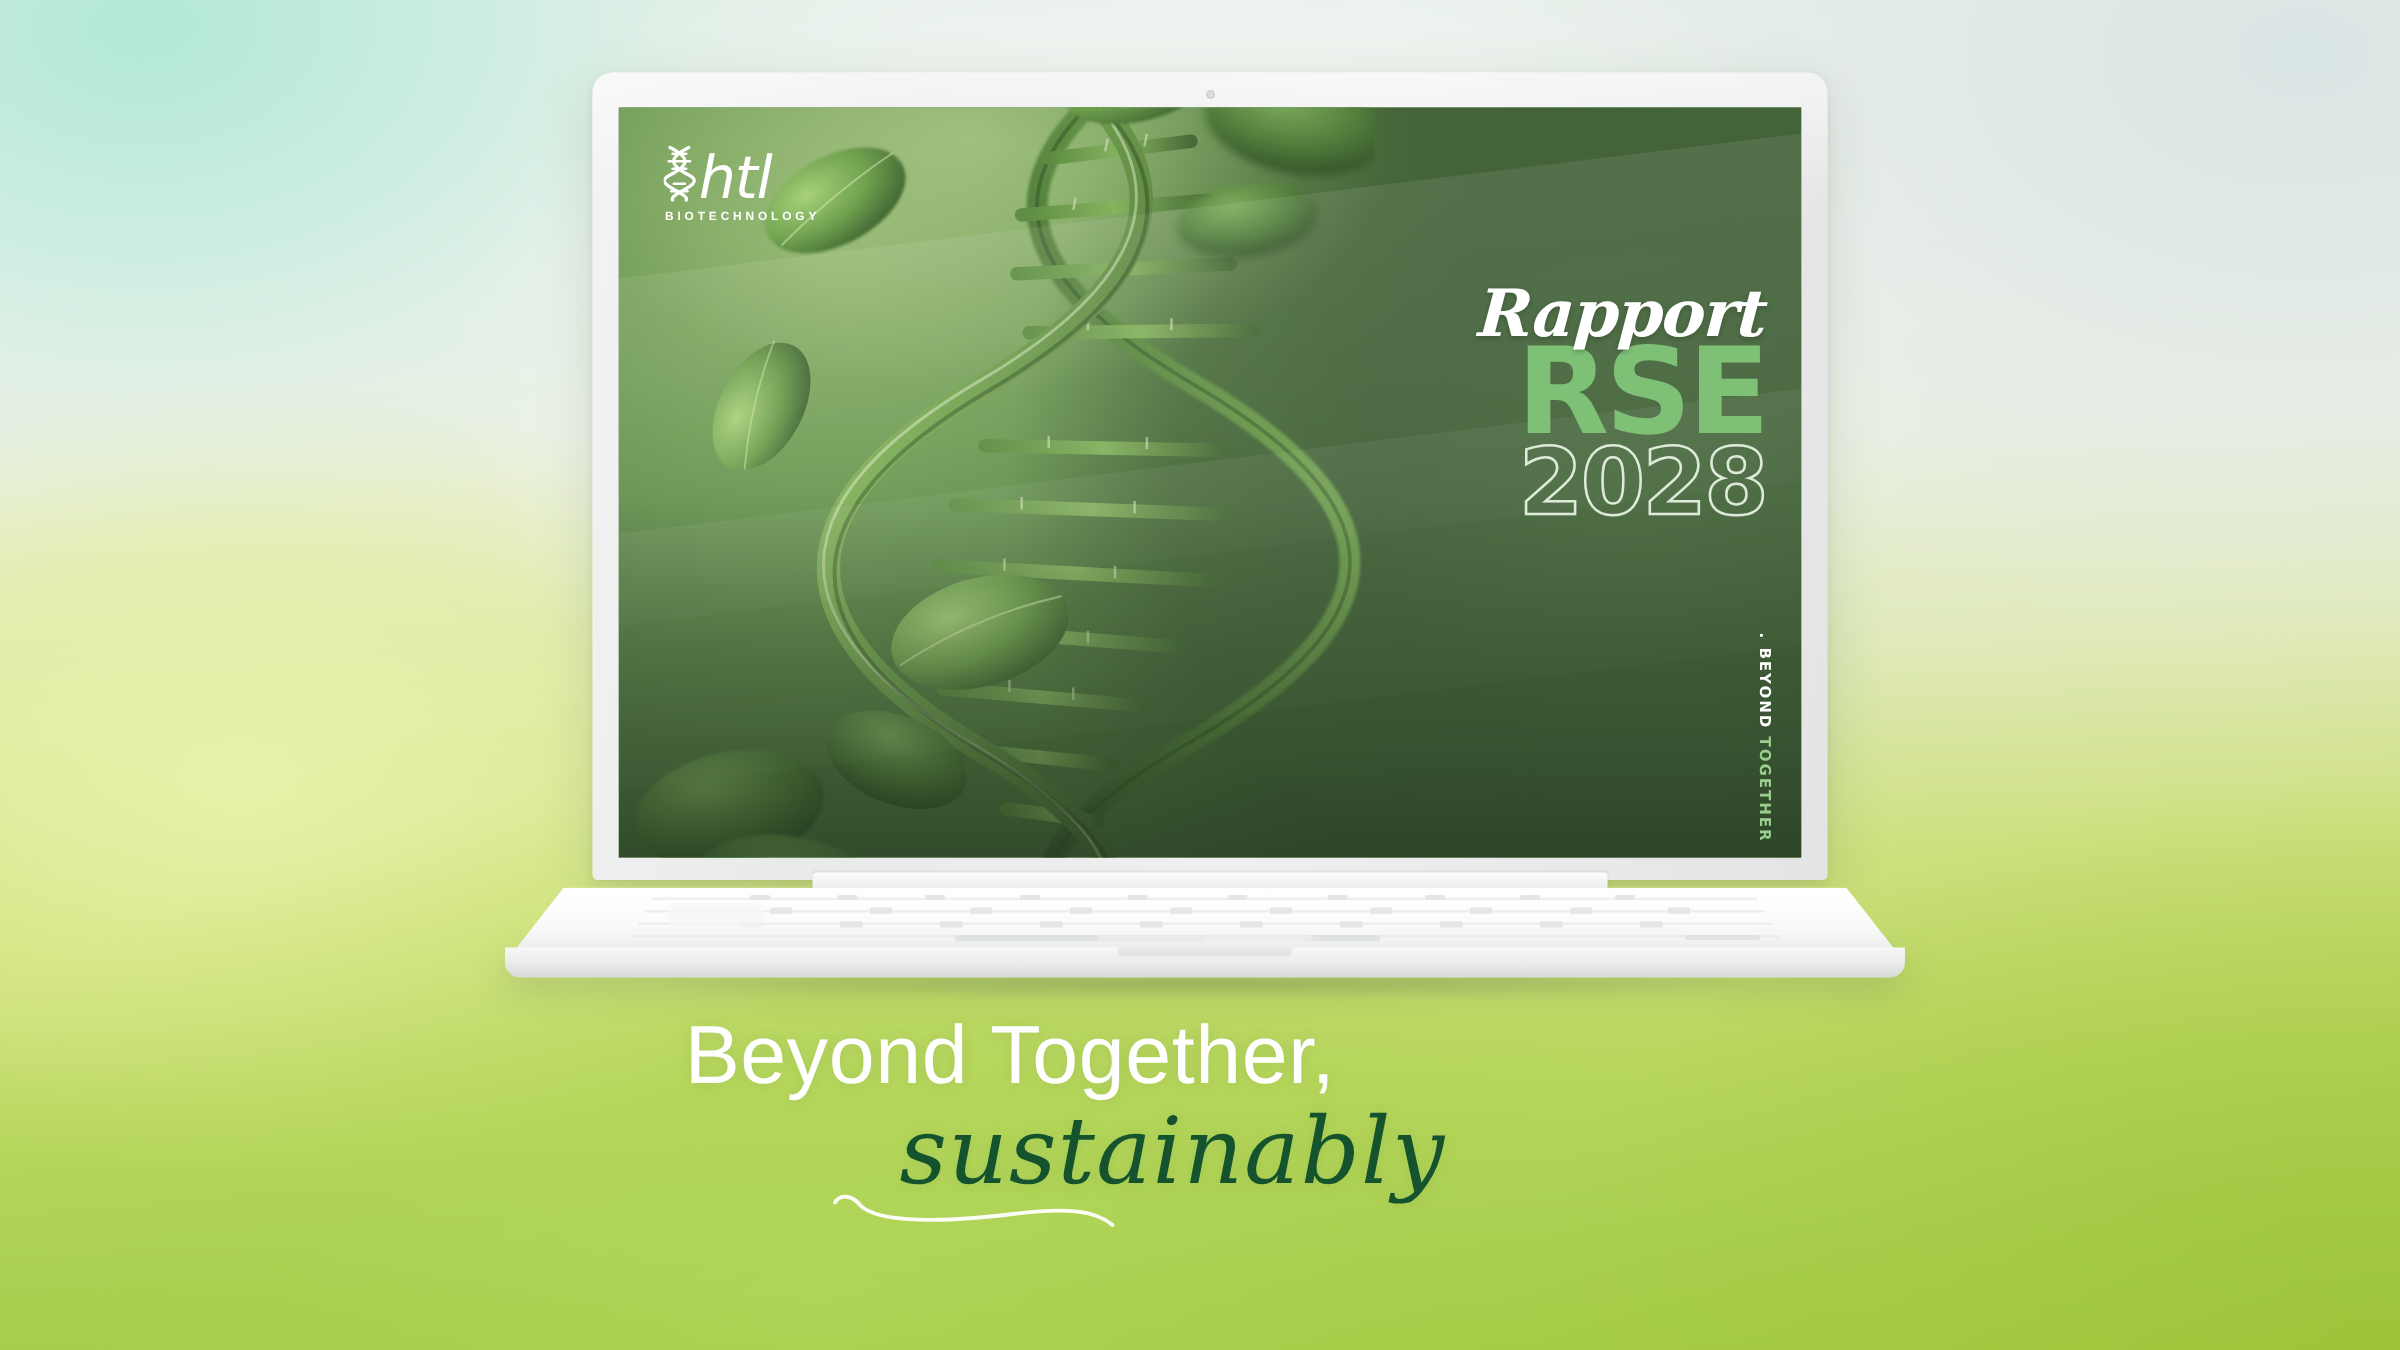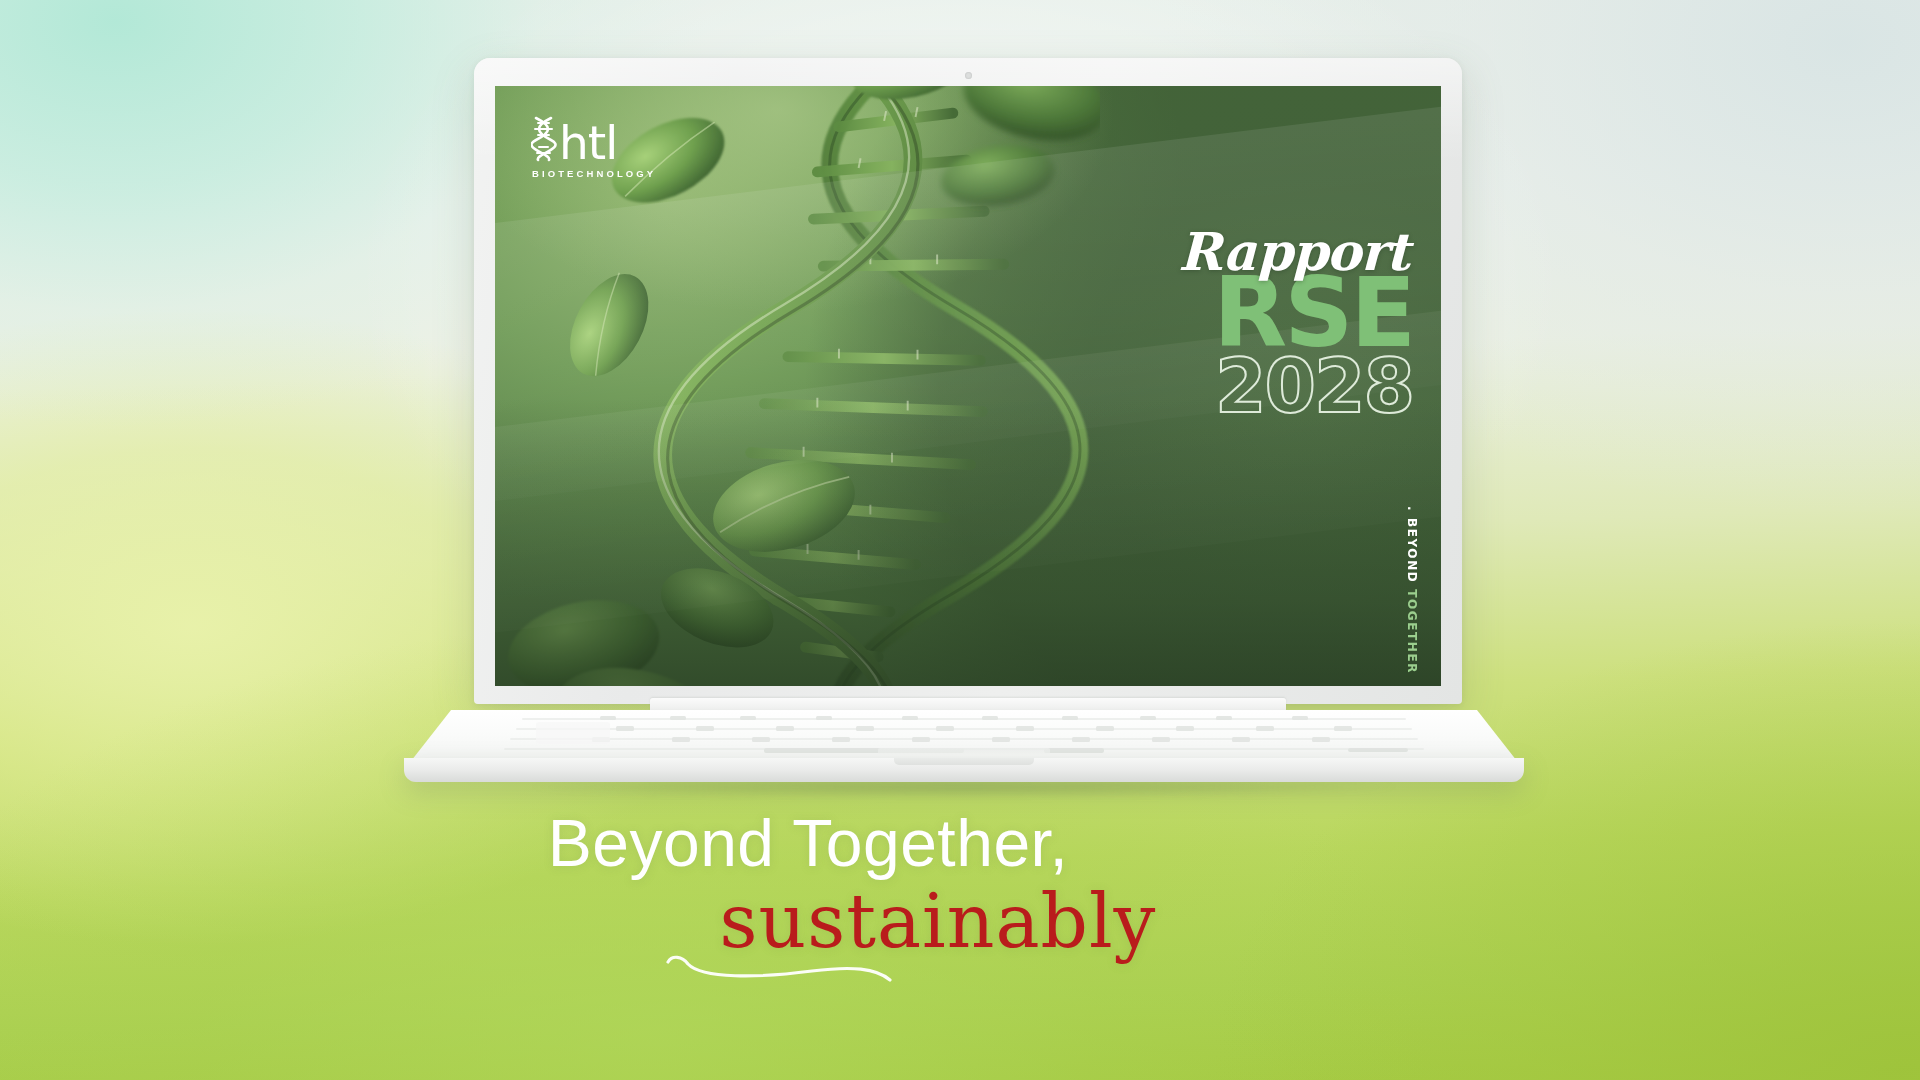--- a/index.html
+++ b/index.html
@@ -166,21 +166,21 @@
   
   .dna { position: absolute; left: 0; top: -4%; width: 64%; height: 108%; }
   .dna svg { width: 100%; height: 100%; display: block; }
 
   
   .cover-logo {
     position: absolute;
     left: 36px; top: 30px;
     width: 150px;
   }
-  .logo-row { display: flex; align-items: flex-end; gap: 2px; }
+  .logo-row { display: flex; align-items: flex-end; gap: 2px; font-style: italic; }
   .logo-helix { width: 26px; height: 46px; display: block; }
   .logo-word {
     font-family: "DejaVu Sans", sans-serif;
     font-size: 47px;
     line-height: .78;
     font-weight: 400;
     letter-spacing: -1px;
     color: #ffffff;
   }
   .logo-sub {
@@ -337,24 +337,25 @@
     color: #ffffff;
     text-shadow: 0 1px 10px rgba(120,150,70,.22);
   }
   .tag-line2-wrap {
     position: relative;
     margin-top: -4px;
     height: 104px;
   }
   .tag-line2 {
     font-family: "DejaVu Serif", serif;
+    font-style: italic;
     font-weight: 400;
     font-size: 74px;
     line-height: 1;
-    color: #b91c1c;
+    color: #14532d;
     letter-spacing: 1px;
     position: relative;
     left: 130px;
     top: 12px;
     display: inline-block;
     text-shadow: 0 1px 10px rgba(120,150,70,.22);
   }
   .tag-swoosh {
     position: absolute;
     left: 50%;

